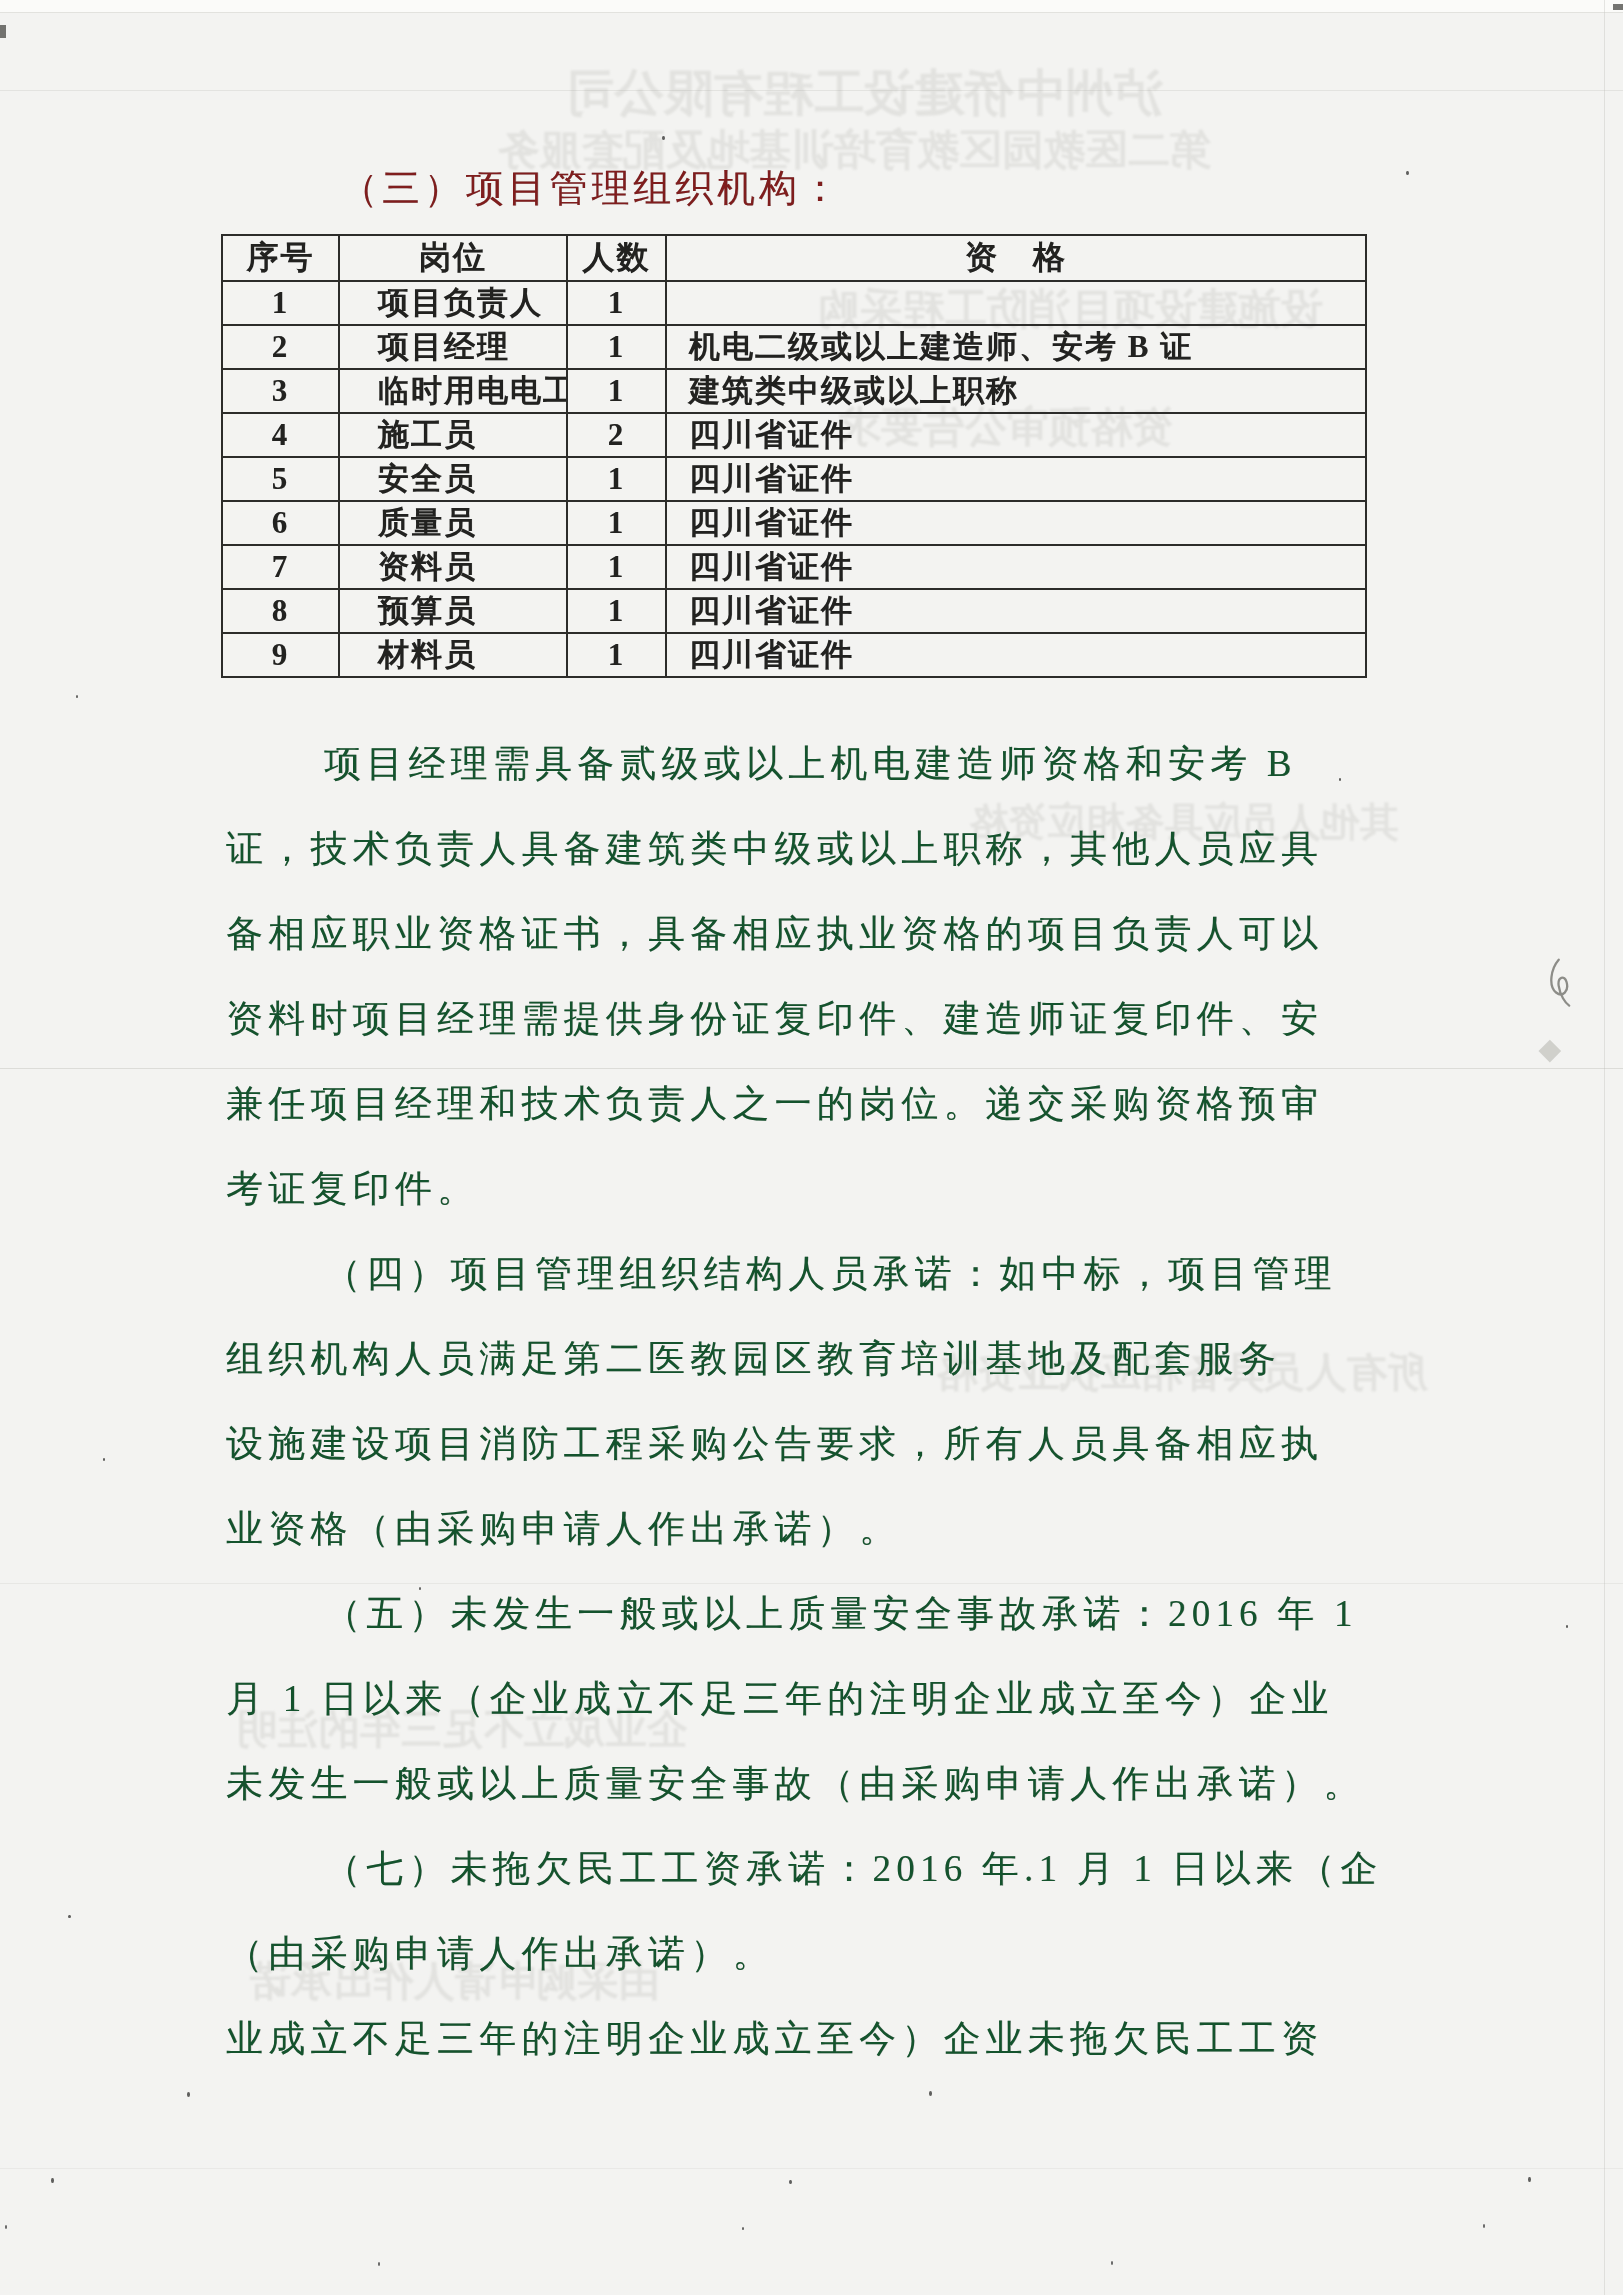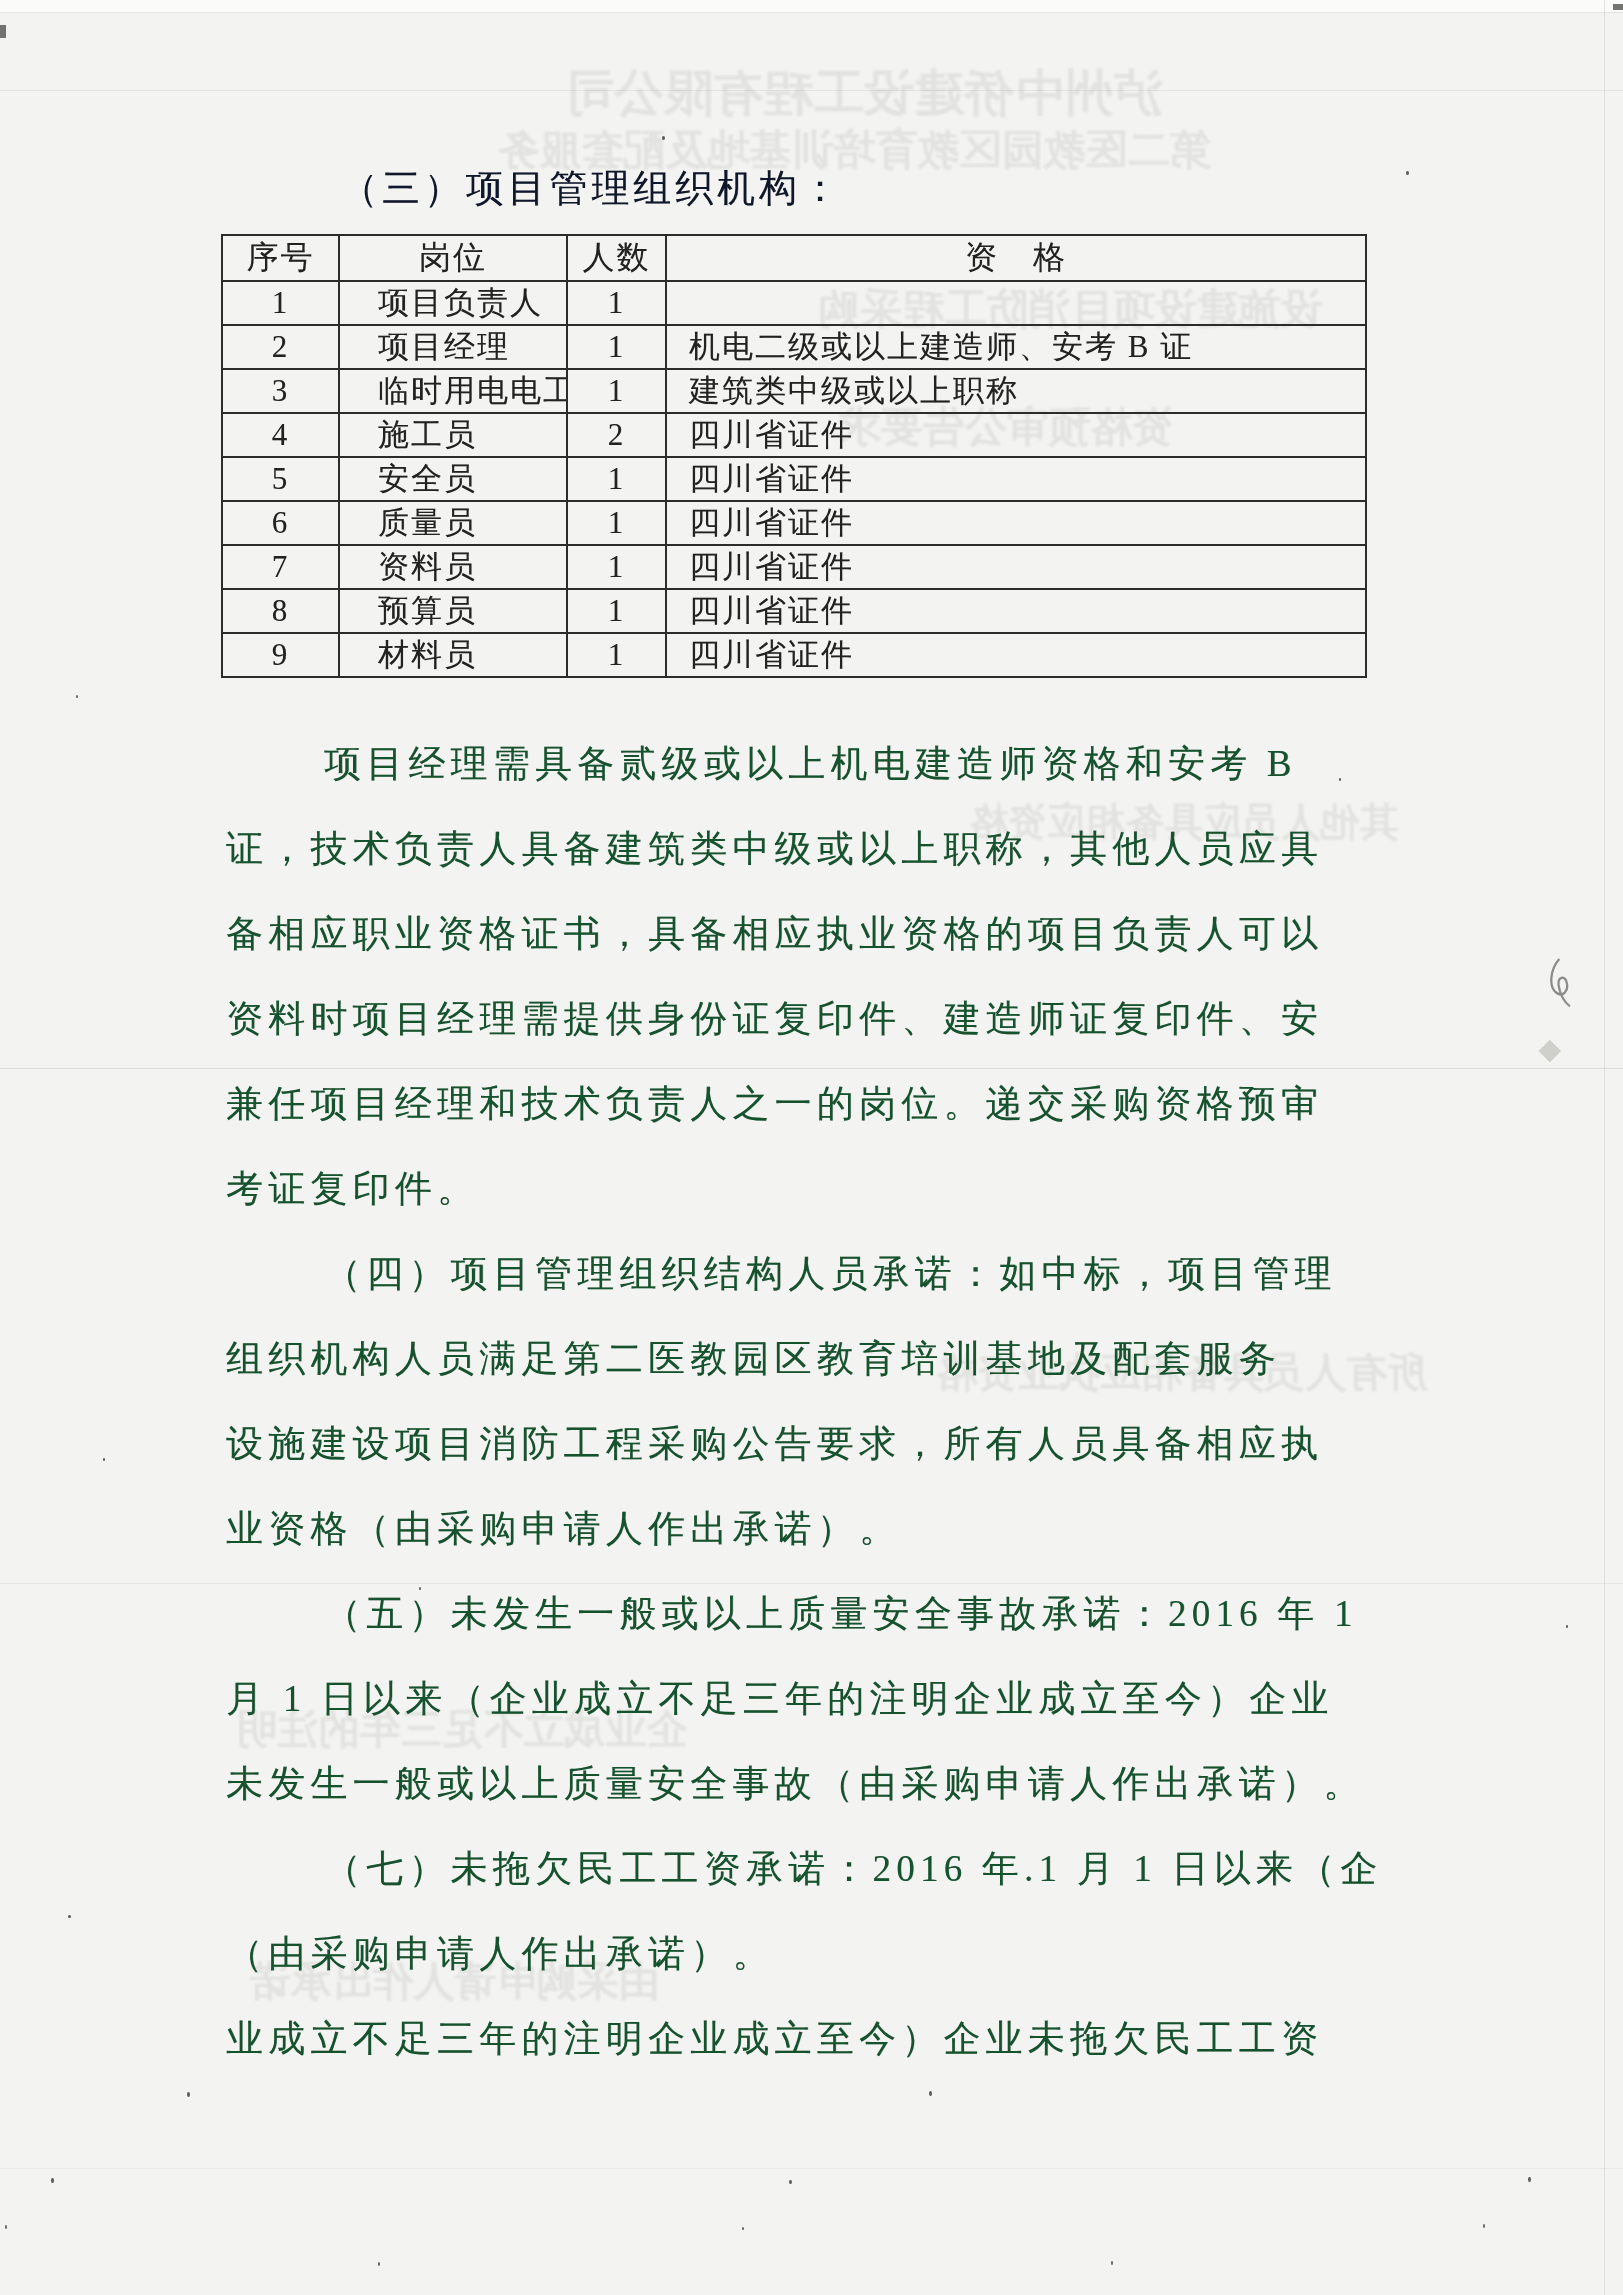--- a/index.html
+++ b/index.html
@@ -46,41 +46,41 @@
   .scan-line.l4 { top: 2168px; opacity: .35; }
 
   
   .heading {
     position: absolute;
     top: 165px;
     left: 340px;
     font-size: 38px;
     line-height: 47px;
     letter-spacing: 3.9px;
-    color: #0f172a;
+    color: #7f1d1d;
     text-shadow: 0.3px 0.3px 0.5px rgba(40,40,40,0.35);
     white-space: nowrap;
   }
 
   
   .tbl-wrap {
     position: absolute;
     top: 234px;
     left: 221px;
     width: 1144px;
   }
   table.qual {
     border-collapse: collapse;
     table-layout: fixed;
     width: 1144px;
     background: transparent;
   }
   table.qual td, table.qual th {
     border: 2px solid #2c2c2a;
-    font-weight: normal;
+    font-weight: bold;
     font-size: 31px;
     letter-spacing: 2px;
     color: #222220;
     text-shadow: 0.3px 0.3px 0.5px rgba(40,40,40,0.3);
     vertical-align: middle;
     padding: 0;
     overflow: hidden;
     white-space: nowrap;
   }
   table.qual { border: 2.6px solid #262624; }

